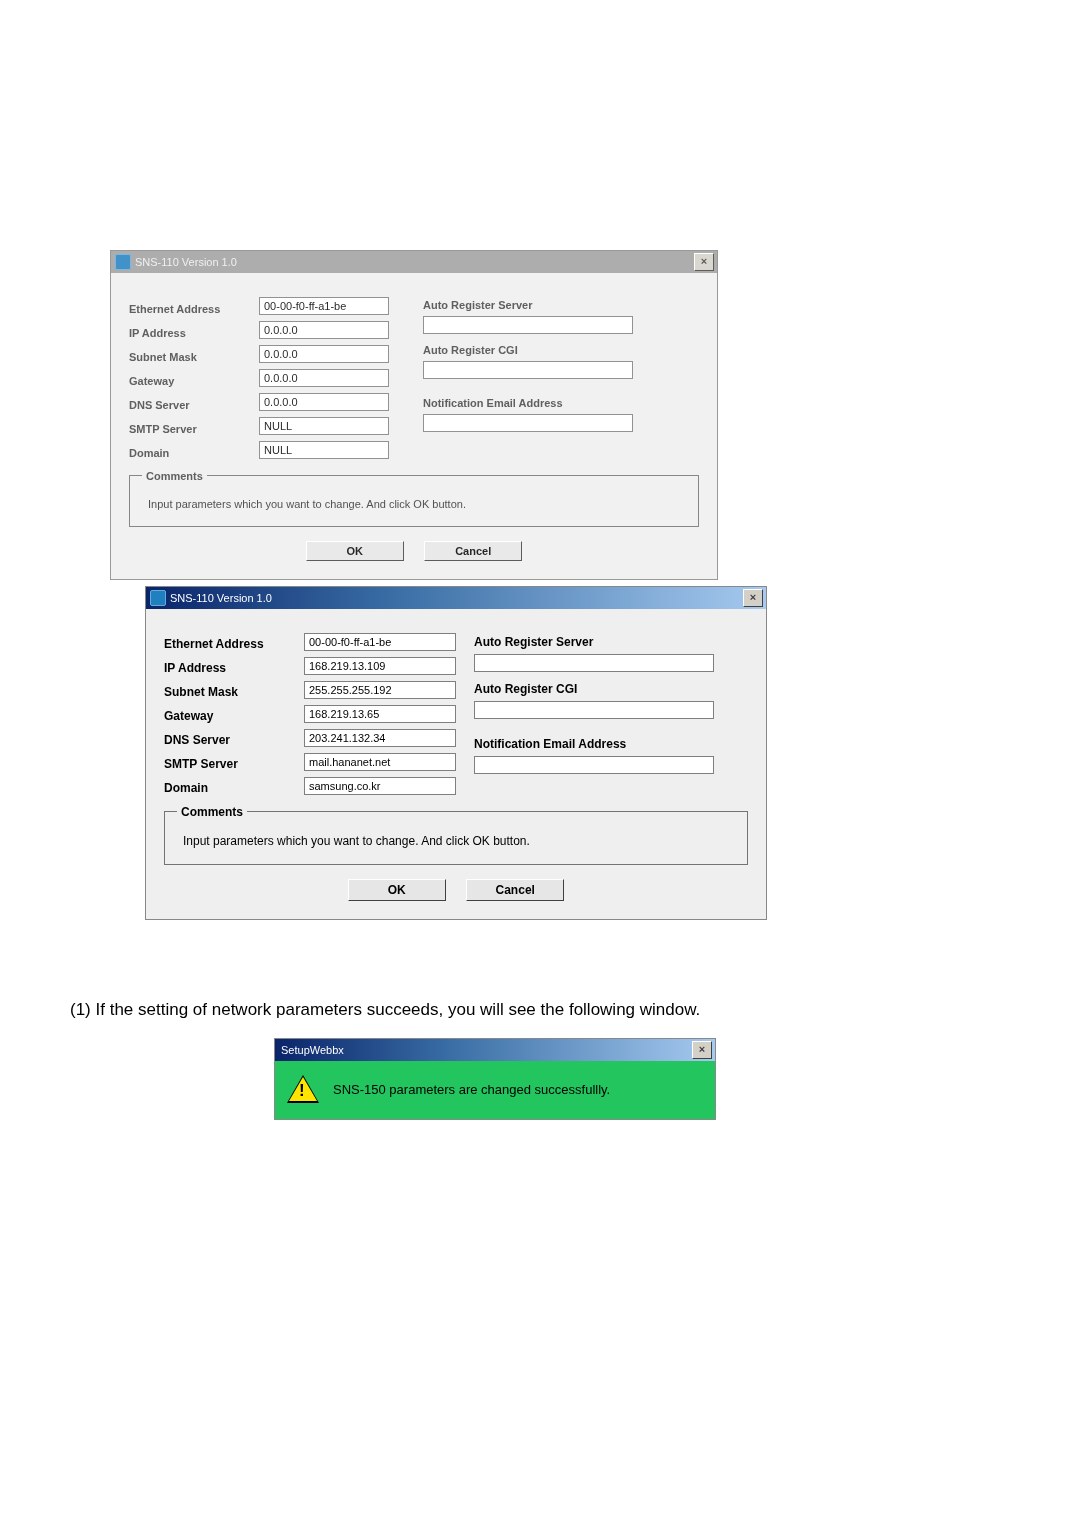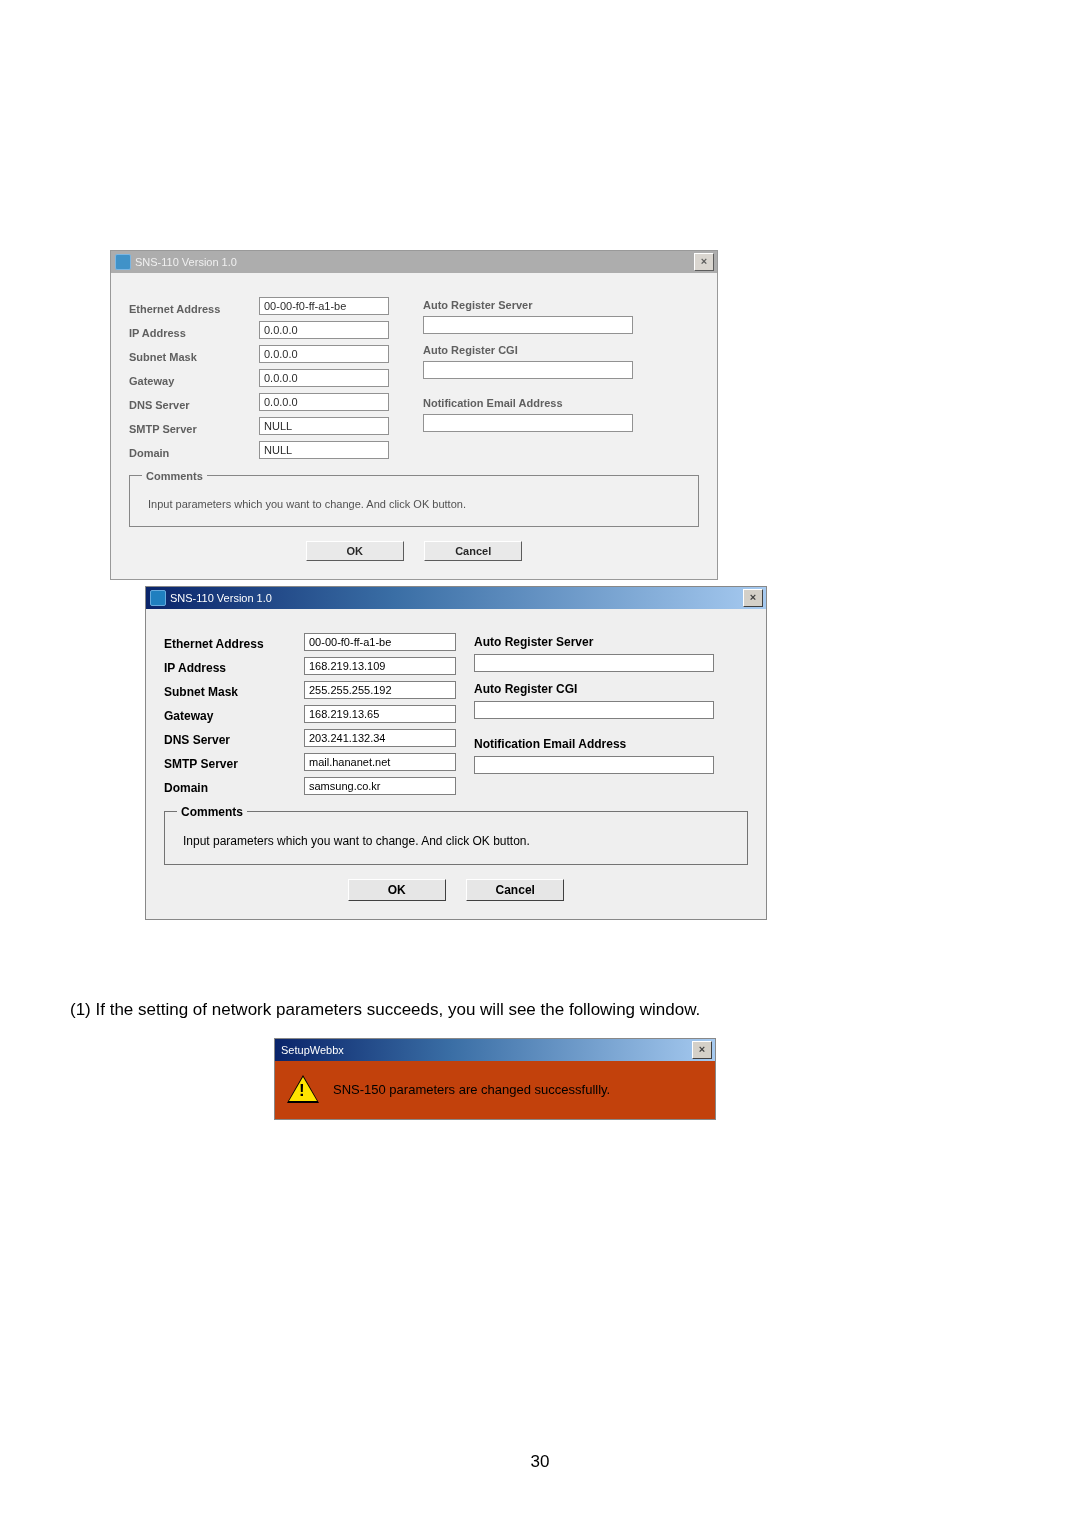--- a/index.html
+++ b/index.html
@@ -34,21 +34,21 @@
   .dlg1 .legend{font-size:11px;color:#444}
   .fieldset .msg{font-size:12px;font-weight:400;margin-top:-12px}
   .dlg1 .fieldset .msg{font-size:11px;color:#333}
   .btns{text-align:center;margin-top:14px}
   .btn{display:inline-block;min-width:76px;padding:3px 10px;font-size:12px;font-weight:700;background:#e6e6e6;border:1px solid #404040;border-top-color:#fff;border-left-color:#fff;margin:0 8px;text-align:center}
   .dlg1 .btn{font-size:11px}
 
   .step{font-size:17px;margin:50px 0 18px}
 
   
-  .dlg3{width:440px;margin:10px auto 0;border:1px solid #888;background:#c2410c}
+  .dlg3{width:440px;margin:10px auto 0;border:1px solid #888;background:#22c55e}
   .dlg3 .titlebar{height:22px}
   .dlg3 .body3{padding:14px 12px 16px;display:flex;flex-direction:column}
   .msgrow{display:flex;align-items:center}
   .warn{width:32px;height:28px;margin-right:14px;position:relative}
   .warn .tri{width:0;height:0;border-left:16px solid transparent;border-right:16px solid transparent;border-bottom:28px solid #000;position:absolute}
   .warn .tri2{width:0;height:0;border-left:14px solid transparent;border-right:14px solid transparent;border-bottom:24px solid #ffe400;position:absolute;left:2px;top:2px}
   .warn .bang{position:absolute;left:12px;top:6px;font-weight:900;font-size:17px;color:#000}
   .msgtxt{font-size:13px}
   .okcenter{text-align:center;margin-top:12px}
   .okcenter .btn{min-width:80px;font-size:11px;border-style:dotted solid solid dotted;padding:1px 10px}
@@ -191,14 +191,13 @@
         <div class="tri"></div>
               <div class="tri2"></div>
               <div class="bang">!</div>
       </div>
       <div class="msgtxt">SNS-150 parameters are changed successfullly.</div>
     </div>
   </div>
 </div>
 
 </div>
-<div class="pageno">30</div>
 </div>
 
 </body></html>

